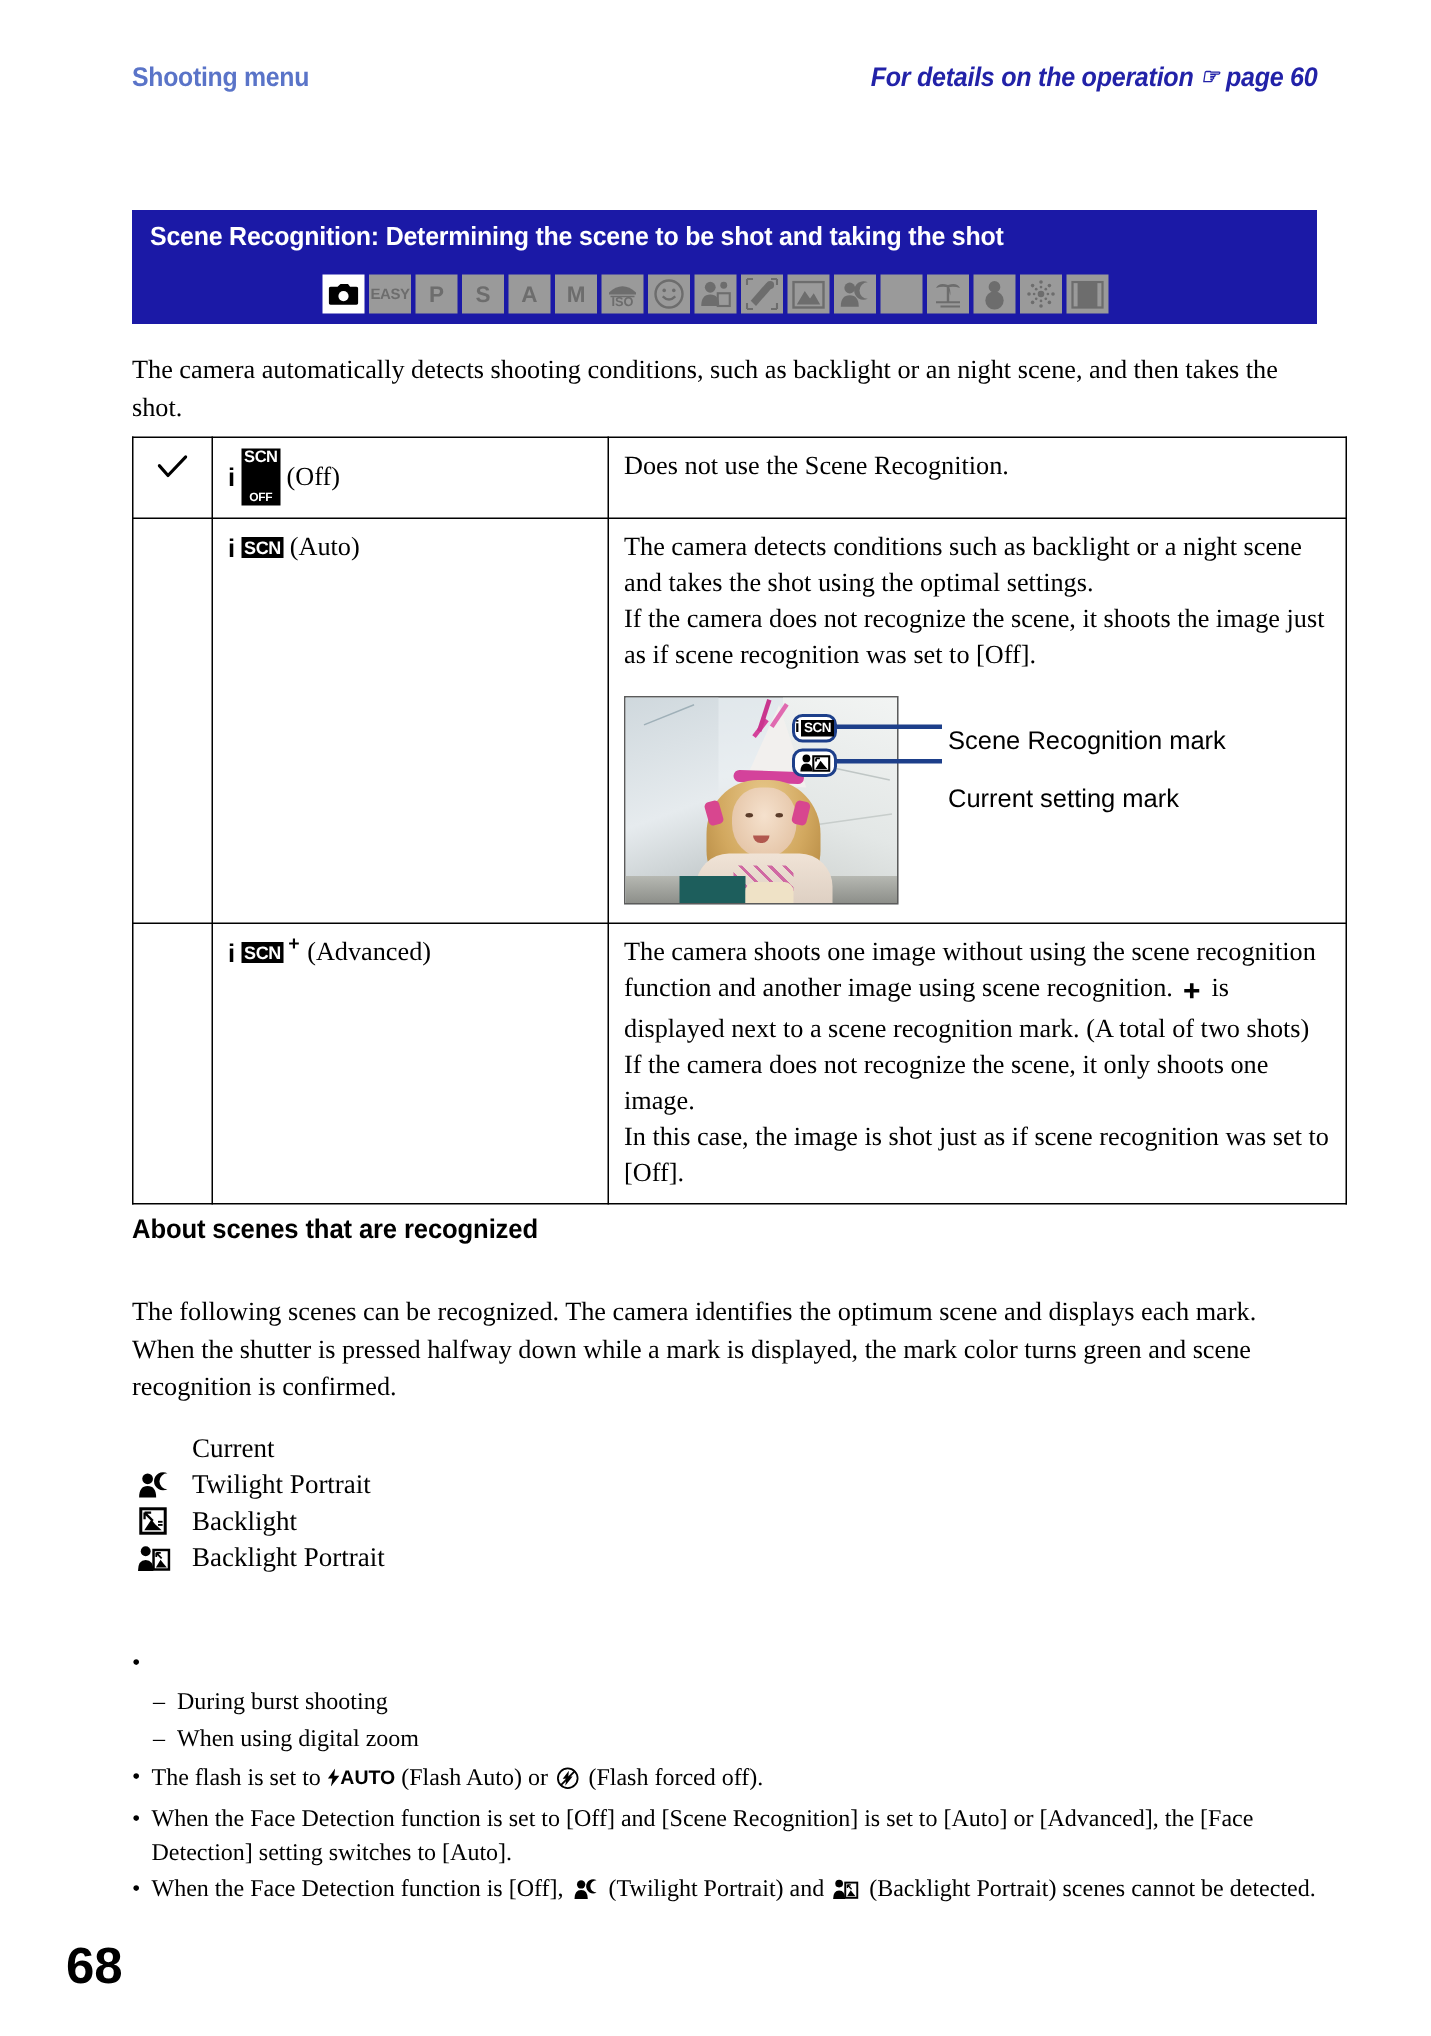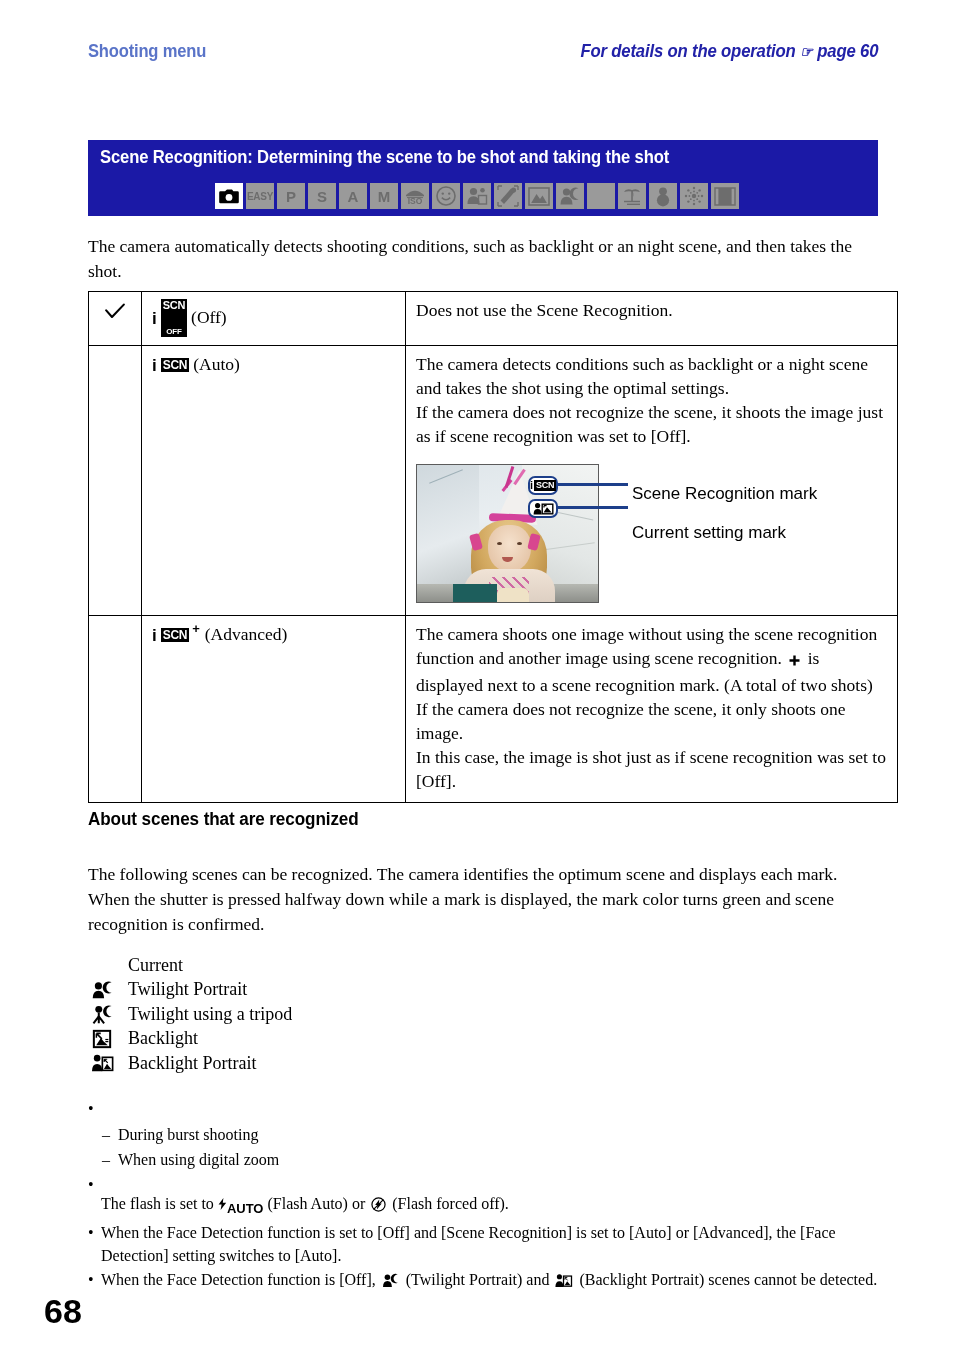--- a/index.html
+++ b/index.html
@@ -300,24 +300,23 @@
     line-height: 22.5px;
   }
   .note-b { display: flex; margin-top: 1px; }
   .note-b .bul { width: 13px; min-width:13px; }
   .note-d { display:flex; margin-top: 3px; padding-left: 14px; }
   .note-d .dash { width: 16px; min-width:16px; }
   .note-tight { margin-top: 2px; }
   .inline-ico { display:inline-block; vertical-align:-3px; margin:0 2px; }
 
   .flash-auto {
-    display:inline-flex; gap:0px;
+    display:inline-flex; align-items:center; gap:0px;
     font-family:"Liberation Sans", sans-serif; font-weight:bold; font-size:13px;
     vertical-align: -1px;
-    margin-top: 24px;
   }
 
   
   .folio {
     position: absolute;
     left: 44px; top: 1292px;
     font-family: "Liberation Sans", sans-serif;
     font-weight: bold;
     font-size: 34px;
   }
@@ -609,31 +608,20 @@
     <span class="scene-ico">
       <svg width="22" height="20" viewBox="0 0 24 21" aria-hidden="true">
         <circle cx="7" cy="6" r="3.9" fill="#000"></circle>
         <path d="M0.8 19.6 Q0.8 11.2 7 11.2 Q13.2 11.2 13.2 19.6 Z" fill="#000"></path>
         <path d="M21.4 2 A6.6 6.6 0 1 0 21.4 13.6 A5.3 5.3 0 0 1 21.4 2 Z" fill="#000"></path>
       </svg>
     </span>
     <span class="scene-name">Twilight Portrait</span>
   </div>
 
-  <div class="scene-row">
-    <span class="scene-ico">
-      <svg width="22" height="21" viewBox="0 0 24 22" aria-hidden="true">
-        <circle cx="7.4" cy="5.4" r="3.8" fill="#000"></circle>
-        <path d="M7.4 9 L7.4 14" stroke="#000" stroke-width="2.2"></path>
-        <path d="M7.4 13 L1.6 20.6 M7.4 13 L13.2 20.6 M7.4 13 L7.4 20.6" stroke="#000" stroke-width="2.2" fill="none"></path>
-        <path d="M21.4 1.8 A6.4 6.4 0 1 0 21.4 13.2 A5.2 5.2 0 0 1 21.4 1.8 Z" fill="#000"></path>
-      </svg>
-    </span>
-    <span class="scene-name">Twilight using a tripod</span>
-  </div>
 
   <div class="scene-row">
     <span class="scene-ico">
       <svg width="20" height="20" viewBox="0 0 21 21" aria-hidden="true">
         <rect x="0.9" y="0.9" width="19.2" height="19.2" fill="#000"></rect>
         <rect x="3" y="3" width="15" height="15" fill="#fff"></rect>
         <path d="M4.4 17 L9.4 9.4 L12 12.8 L16.6 17 Z" fill="#000"></path>
         <path d="M4.6 4.6 L9.2 4.6 M4.6 4.6 L4.6 9.2 M4.6 4.6 L10.4 10.4" stroke="#000" stroke-width="1.6" fill="none"></path>
         <rect x="14" y="10.4" width="3.2" height="1.3" fill="#000"></rect>
         <rect x="14" y="12.6" width="3.2" height="1.3" fill="#000"></rect>

